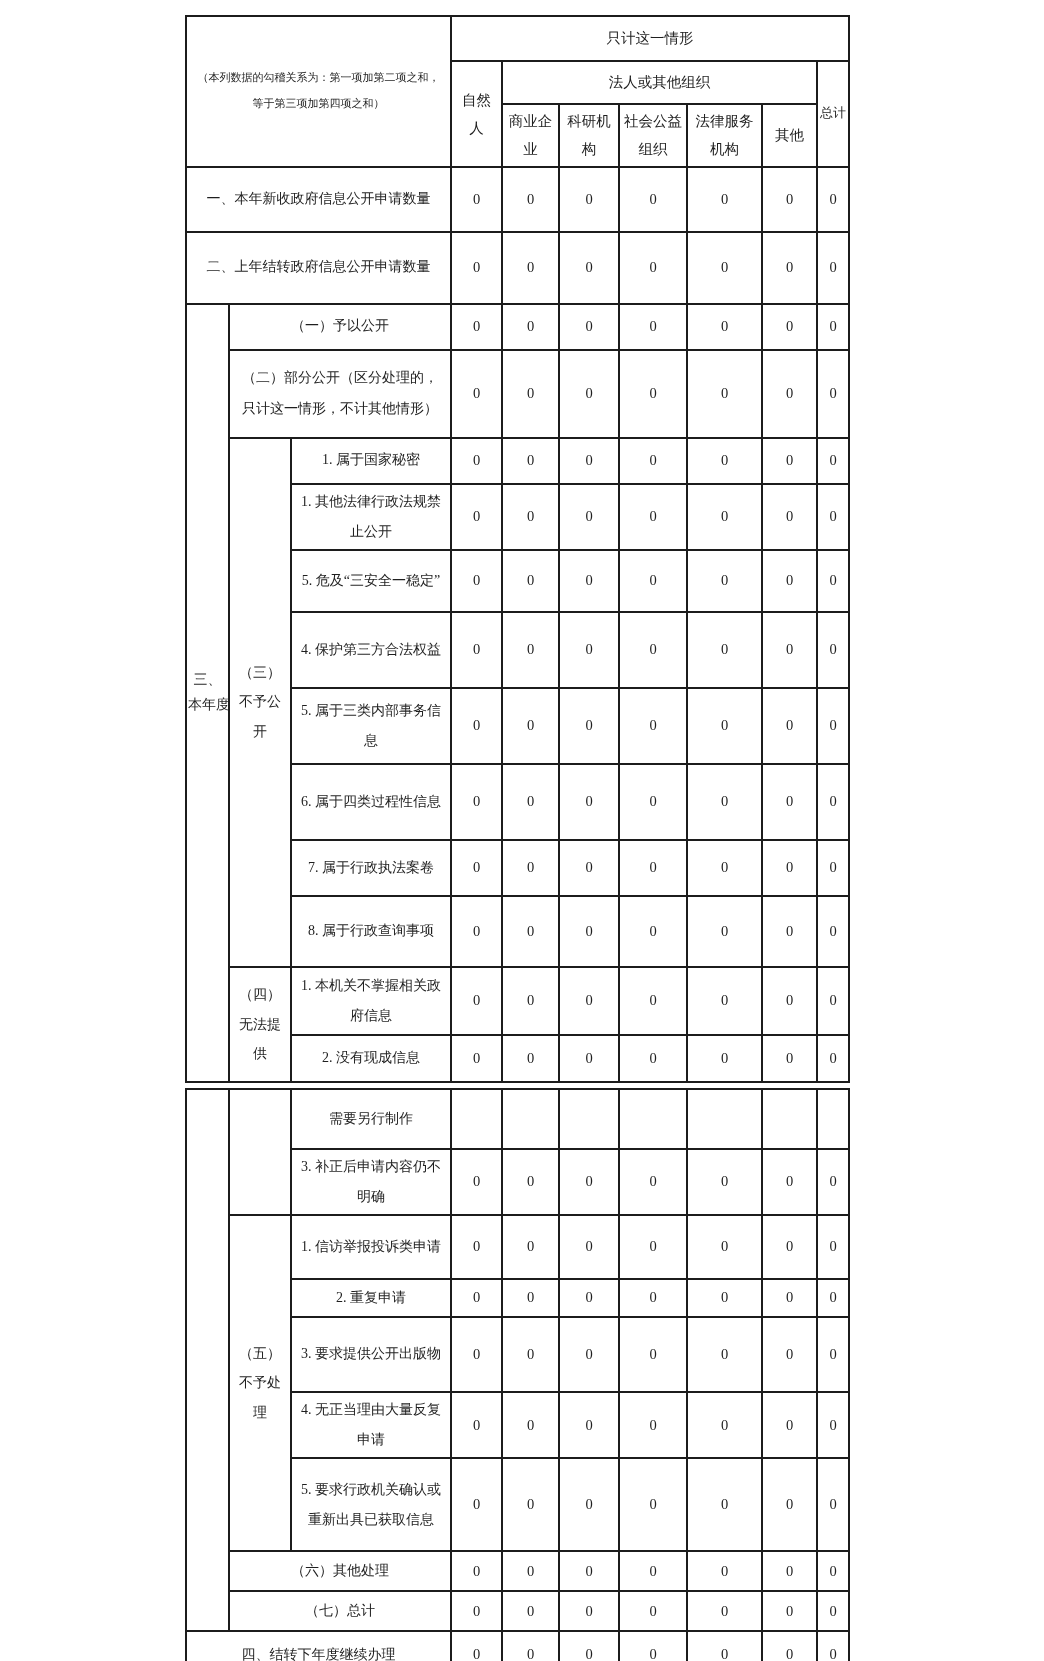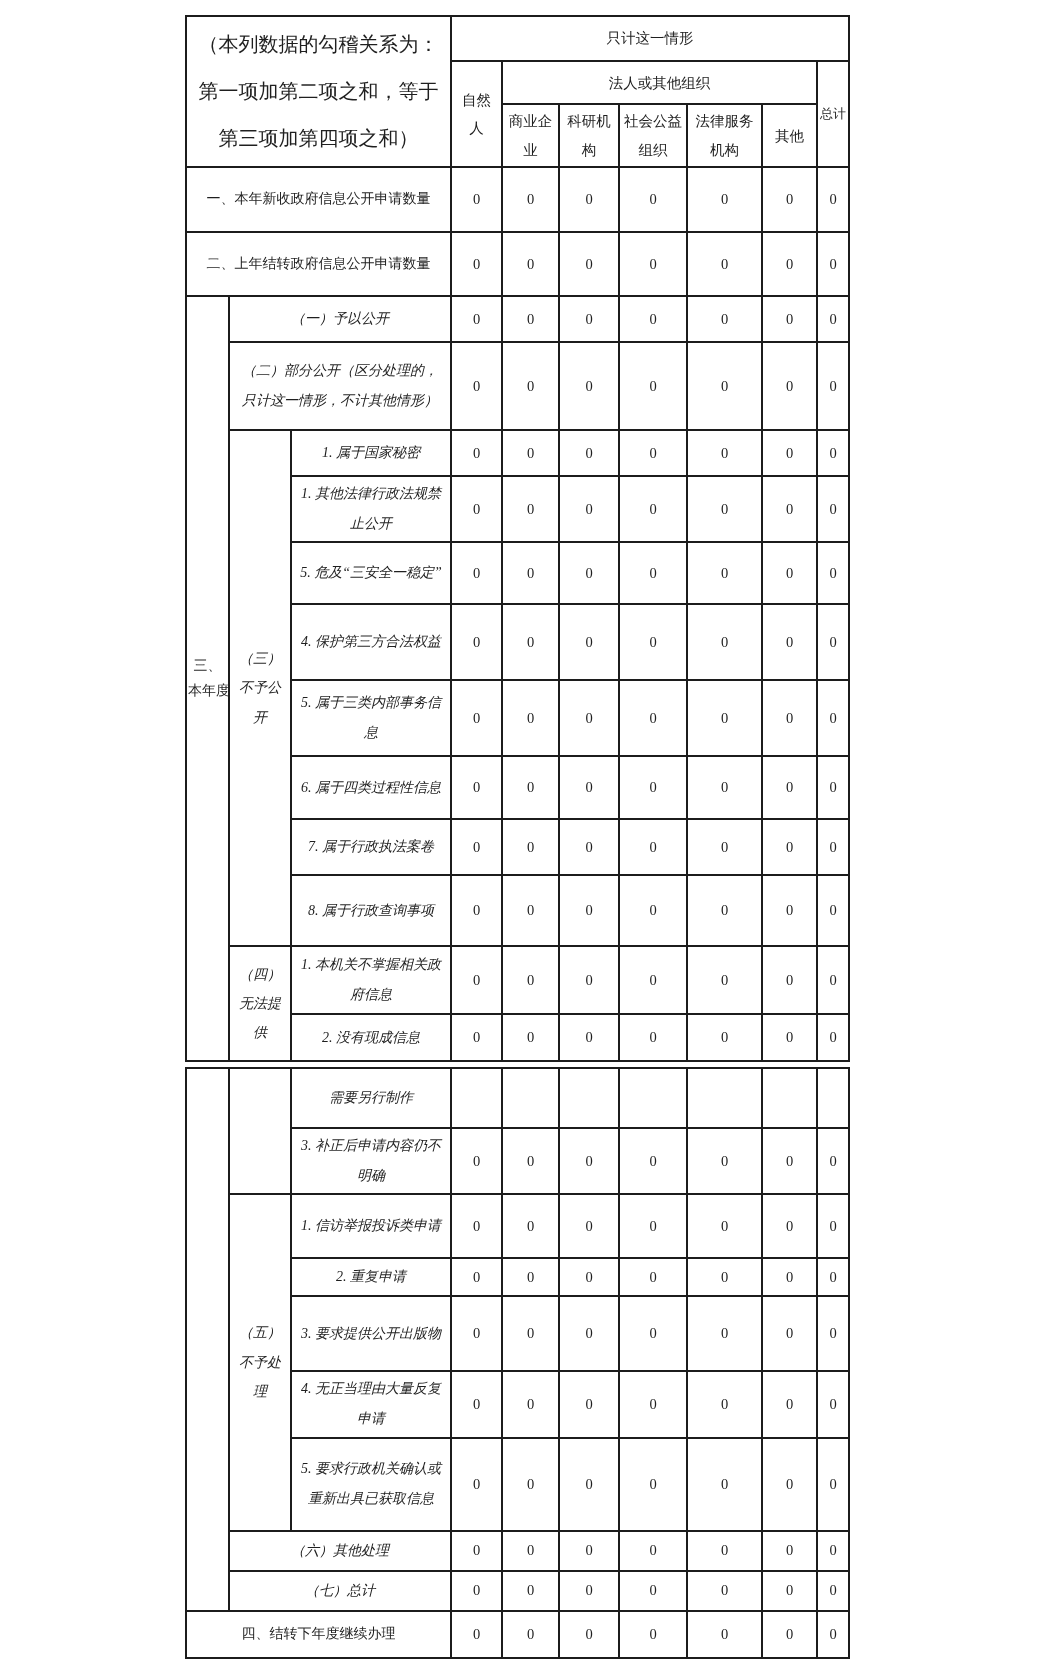--- a/index.html
+++ b/index.html
@@ -1,28 +1,28 @@
 <!DOCTYPE html>
 <html><head>
 <meta charset="utf-8">
 <style>
   html,body{margin:0;padding:0;background:#ffffff;}
   body{width:1044px;height:1661px;font-family:"Liberation Serif","DejaVu Serif",serif;color:#1f1f1f;}
   .sheet{padding:15px 0 0 185px;}
   table{border-collapse:collapse;table-layout:fixed;width:663px;background:#ffffff;}
   table.part2{margin-top:5px;}
   td{border:2px solid #1c1c1c;text-align:center;vertical-align:middle;overflow:hidden;}
-  td.note{font-size:20px;line-height:2.35;padding:4px 8px;}
+  td.note{font-size:11px;line-height:2.35;padding:4px 8px;}
   td.hdr{font-size:14.5px;line-height:1.95;padding:2px 3px;}
   td.total-hdr{font-size:13px;line-height:1.9;padding:2px 1px;word-break:break-all;}
   td.lbl{font-size:14px;line-height:2.15;padding:2px 6px;}
   td.v{font-size:14.5px;padding:0;}
   td.grpA{font-size:14px;line-height:1.78;padding:2px 1px;word-break:keep-all;}
   td.grpB{font-size:14px;line-height:2.1;padding:2px 4px;}
-  .kai{font-style:italic;}
+  .kai{}
 </style>
 </head>
 <body>
 
 <div class="sheet">
 
   <table class="part1">
     <colgroup>
       <col style="width:43px">
         <col style="width:62px">
@@ -55,21 +55,21 @@
     <tr style="height:65px">
       <td class="lbl" colspan="3">一、本年新收政府信息公开申请数量</td>
     <td class="v">0</td>
           <td class="v">0</td>
           <td class="v">0</td>
           <td class="v">0</td>
           <td class="v">0</td>
           <td class="v">0</td>
           <td class="v">0</td>
         </tr>
-    <tr style="height:64px">
+    <tr style="height:72px">
       <td class="lbl" colspan="3">二、上年结转政府信息公开申请数量</td>
     <td class="v">0</td>
           <td class="v">0</td>
           <td class="v">0</td>
           <td class="v">0</td>
           <td class="v">0</td>
           <td class="v">0</td>
           <td class="v">0</td>
         </tr>
     <tr style="height:46px">
@@ -137,21 +137,21 @@
     <tr style="height:76px">
       <td class="lbl kai">5. 属于三类内部事务信息</td>
     <td class="v">0</td>
           <td class="v">0</td>
           <td class="v">0</td>
           <td class="v">0</td>
           <td class="v">0</td>
           <td class="v">0</td>
           <td class="v">0</td>
         </tr>
-    <tr style="height:63px">
+    <tr style="height:76px">
       <td class="lbl kai">6. 属于四类过程性信息</td>
     <td class="v">0</td>
           <td class="v">0</td>
           <td class="v">0</td>
           <td class="v">0</td>
           <td class="v">0</td>
           <td class="v">0</td>
           <td class="v">0</td>
         </tr>
     <tr style="height:56px">

